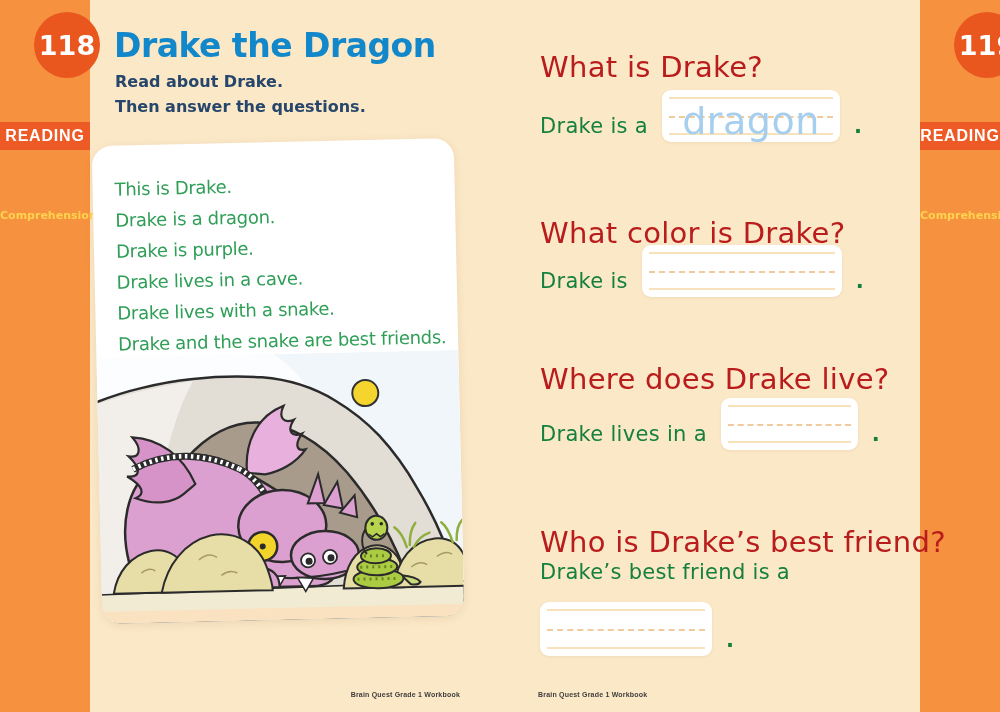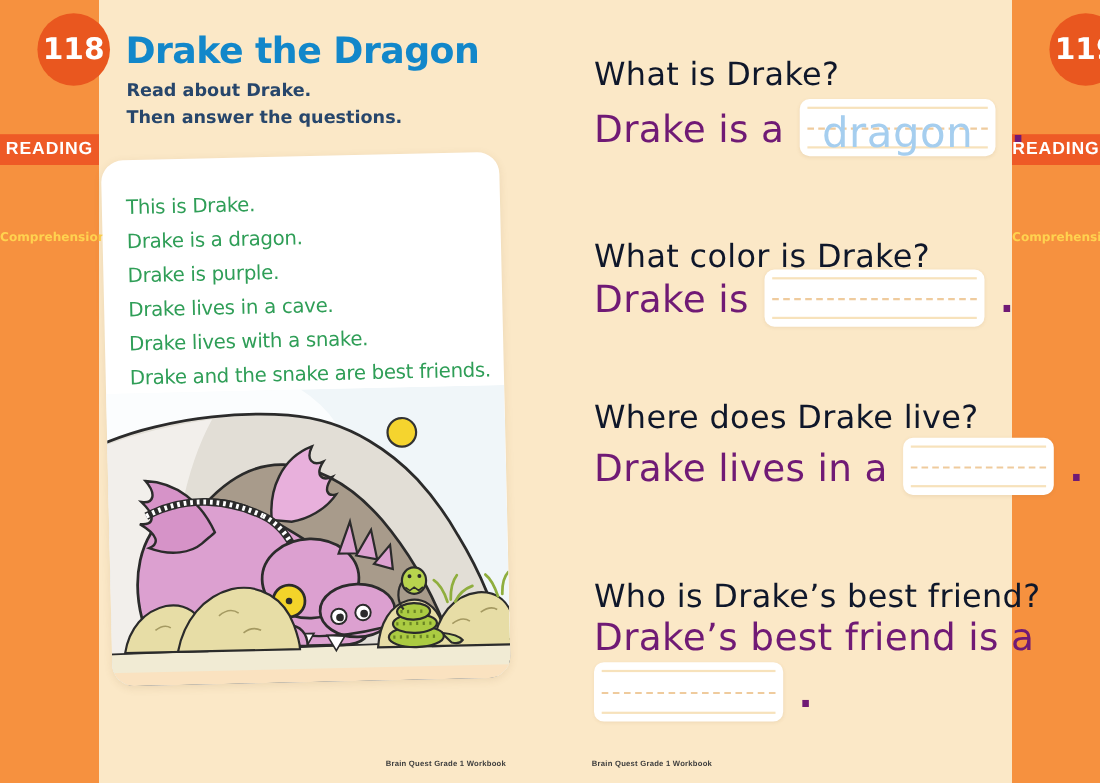--- a/index.html
+++ b/index.html
@@ -32,24 +32,24 @@
 
   .story-card { position:absolute; left:97px; top:142px; width:362px; height:478px; background:#fff;
                 border-radius:20px; transform:rotate(-1.3deg); transform-origin:center;
                 box-shadow:0 2px 8px rgba(120,90,40,0.12); overflow:hidden; }
   .story-text { position:absolute; left:22px; top:28px; }
   .story-line { color:#2F9E57; font-size:18px; font-weight:500; letter-spacing:-0.3px;
                 line-height:31px; white-space:nowrap; }
   .illo-wrap { position:absolute; left:0; bottom:0; width:362px; height:266px; }
 
   
-  .question { position:absolute; left:540px; color:#0f172a; font-size:29px; font-weight:400;
+  .question { position:absolute; left:540px; color:#b91c1c; font-size:29px; font-weight:400;
               letter-spacing:0.3px; white-space:nowrap; }
   .answer-row { position:absolute; left:540px; display:flex; align-items:flex-end; gap:14px; white-space:nowrap; }
-  .answer-prefix, .answer-period { color:#701a75; font-size:34px; letter-spacing:0.3px; padding-bottom:4px; }
+  .answer-prefix, .answer-period { color:#15803d; font-size:21px; letter-spacing:0.3px; padding-bottom:4px; }
   .answer-period { font-weight:bold; }
   .answer-box { position:relative; background:#fff; border-radius:9px; height:52px;
                 box-shadow:0 1px 3px rgba(150,110,50,0.10);
                 display:flex; align-items:center; justify-content:center; }
   .answer-box .guide-top, .answer-box .guide-bottom { position:absolute; left:7px; right:7px; height:0;
                 border-top:2px solid #F7E2BB; }
   .answer-box .guide-top { top:7px; }
   .answer-box .guide-bottom { bottom:7px; }
   .answer-box .guide-mid { position:absolute; left:7px; right:7px; top:50%; height:0;
                 border-top:2px dashed #EFCB9D; }

